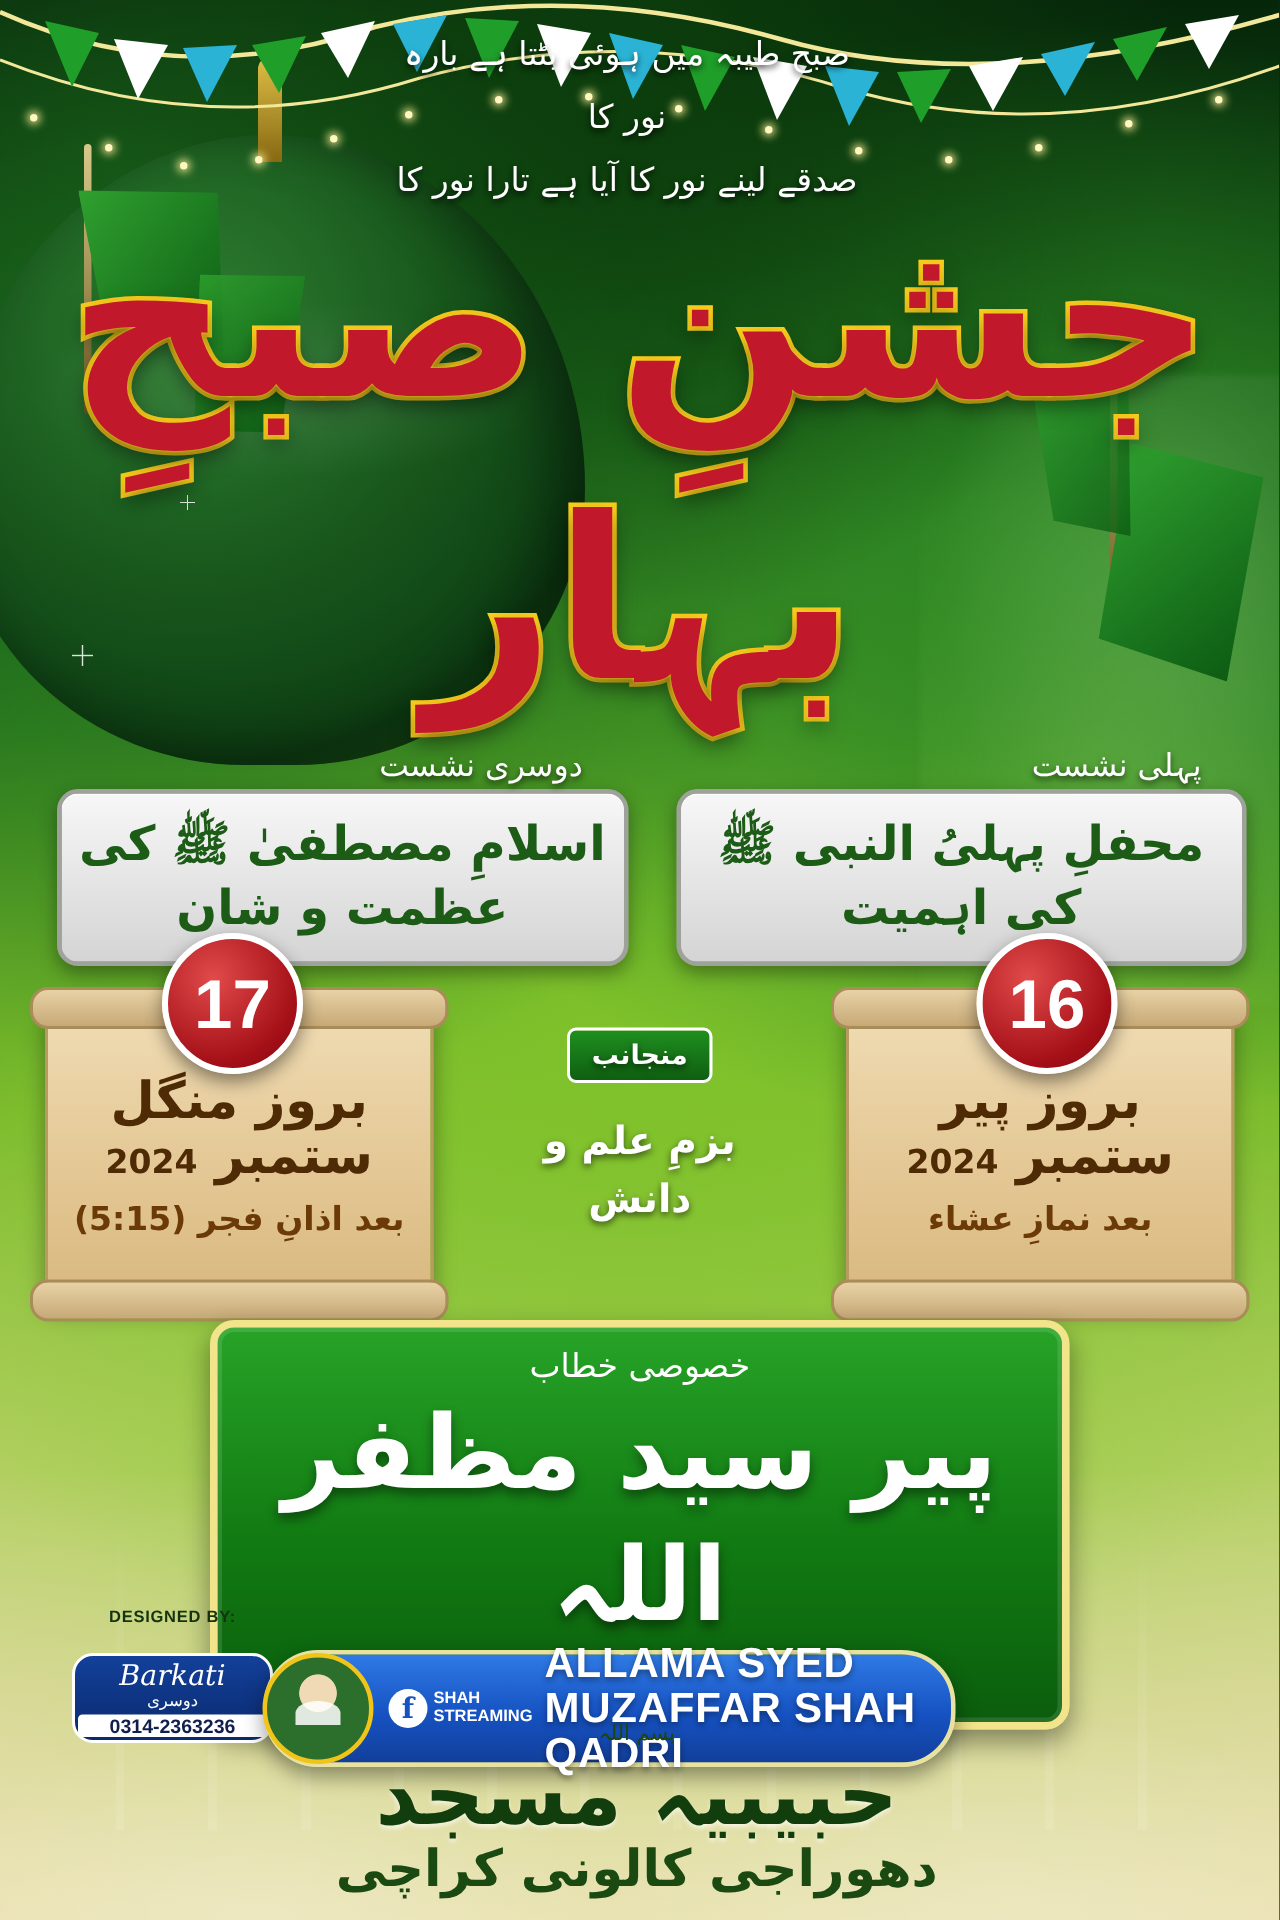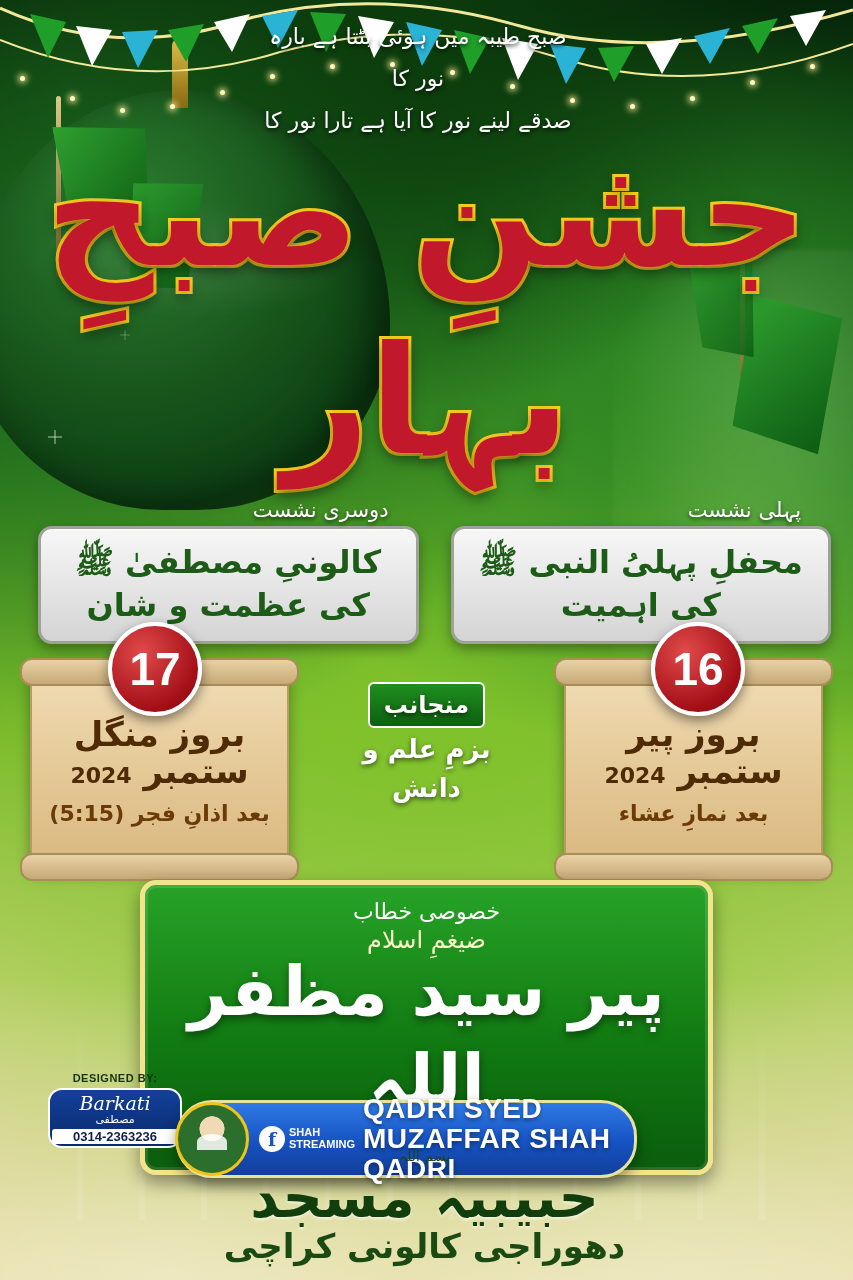--- a/index.html
+++ b/index.html
@@ -313,26 +313,26 @@
     direction: rtl;
     color: #ffffff;
     font-family: "DejaVu Sans", sans-serif;
     font-weight: bold;
     font-size: 26px;
     line-height: 1.5;
     text-shadow: 0 2px 5px rgba(0,0,0,.6);
   }
   .center-note .pill {
     display: inline-block;
-    margin-bottom: 2px;
+    margin-bottom: 20px;
     padding: 3px 14px;
     border-radius: 6px;
     background: linear-gradient(180deg, #1f8f1f, #0f5f11);
     border: 2px solid #ffffff;
-    font-size: 24px;
+    font-size: 18px;
   }
 
   
   .speaker {
     position: absolute;
     left: 140px;
     right: 140px;
     top: 880px;
     padding: 14px 10px 18px;
     border-radius: 16px;
@@ -379,21 +379,21 @@
     text-align: center;
     z-index: 8;
   }
   .designer .dl {
     font-size: 11px;
     font-weight: bold;
     color: #15330f;
     letter-spacing: .5px;
   }
   .designer .card {
-    margin-top: 4px;
+    margin-top: 18px;
     background: linear-gradient(180deg, #13409a, #0a2a6d);
     border: 2px solid #ffffff;
     border-radius: 14px;
     color: #fff;
     padding: 4px 2px 2px;
   }
   .designer .brand {
     font-family: "DejaVu Serif", serif;
     font-style: italic;
     font-size: 19px;
@@ -593,21 +593,21 @@
     <div class="title-main">جشنِ صبحِ بہار</div>
   </div>
 
   <div class="sessions">
     <div class="session">
       <div class="tag">پہلی نشست</div>
       <div class="plate">محفلِ پہلیُ النبی ﷺ کی اہمیت</div>
     </div>
     <div class="session">
       <div class="tag">دوسری نشست</div>
-      <div class="plate">کالونیِ مصطفیٰ ﷺ کی عظمت و شان</div>
+      <div class="plate">اسلامِ مصطفیٰ ﷺ کی عظمت و شان</div>
     </div>
   </div>
 
   <div class="dates">
 
     <div class="scroll right">
       <div class="scroll-body">
         <div class="scroll-date">
           <span>بروز پیر</span>
           <span>ستمبر</span>
@@ -632,45 +632,44 @@
 
     <div class="center-note">
       <div class="pill">منجانب</div>
       <div>بزمِ علم و</div>
       <div>دانش</div>
     </div>
   </div>
 
   <div class="speaker">
     <div class="kicker">خصوصی خطاب</div>
-    <div class="role">ضیغمِ اسلام</div>
     <div class="name">پیر سید مظفر اللہ</div>
     <div class="suffix">شاہ قادری</div>
   </div>
 
   <div class="designer">
     <div class="dl">DESIGNED BY:</div>
     <div class="card">
       <div class="brand">Barkati</div>
-      <div class="brand-ur">مصطفی</div>
+      <div class="brand-ur">دوسری</div>
       <div class="phone">0314-2363236</div>
     </div>
   </div>
 
   <div class="livebar">
     <div class="photo"></div>
     <div class="fbwrap">
       <div class="fb">f</div>
       <div class="livetxt">
         <div>SHAH</div>
         <div>STREAMING</div>
       </div>
     </div>
     <div class="nm">
-      <div>QADRI SYED</div>
+      <div>ALLAMA SYED</div>
       <div>MUZAFFAR SHAH QADRI</div>
     </div>
   </div>
 
   <div class="venue">
     <div class="crest">بسم اللہ</div>
     <div class="vname">حبیبیہ مسجد</div>
     <div class="vaddr">دھوراجی کالونی کراچی</div>
   </div>
 

